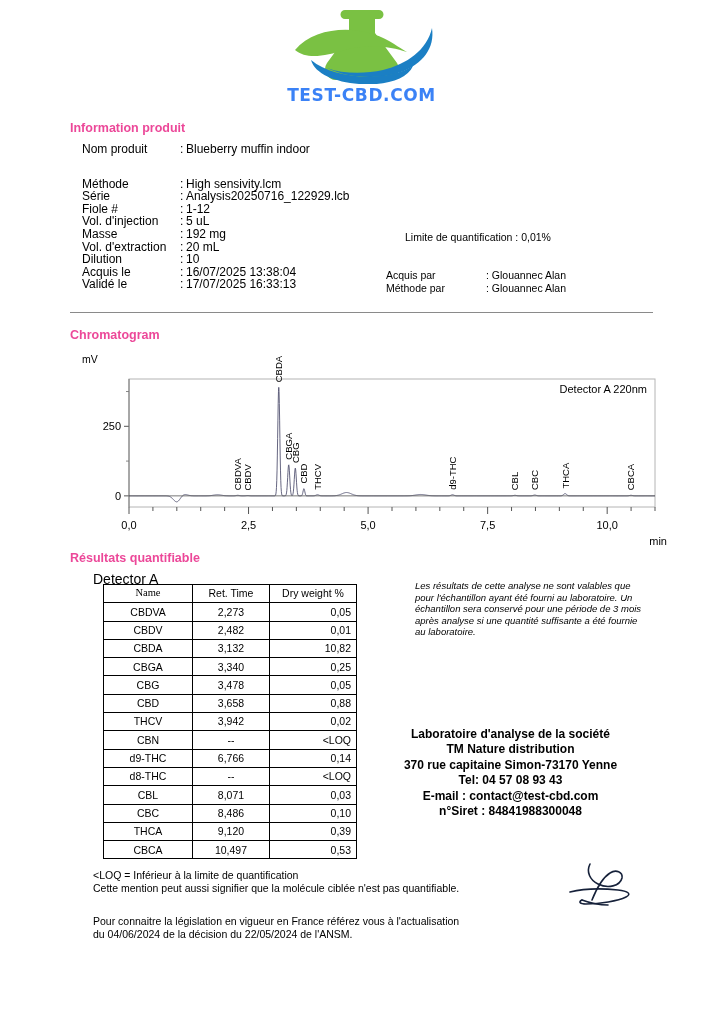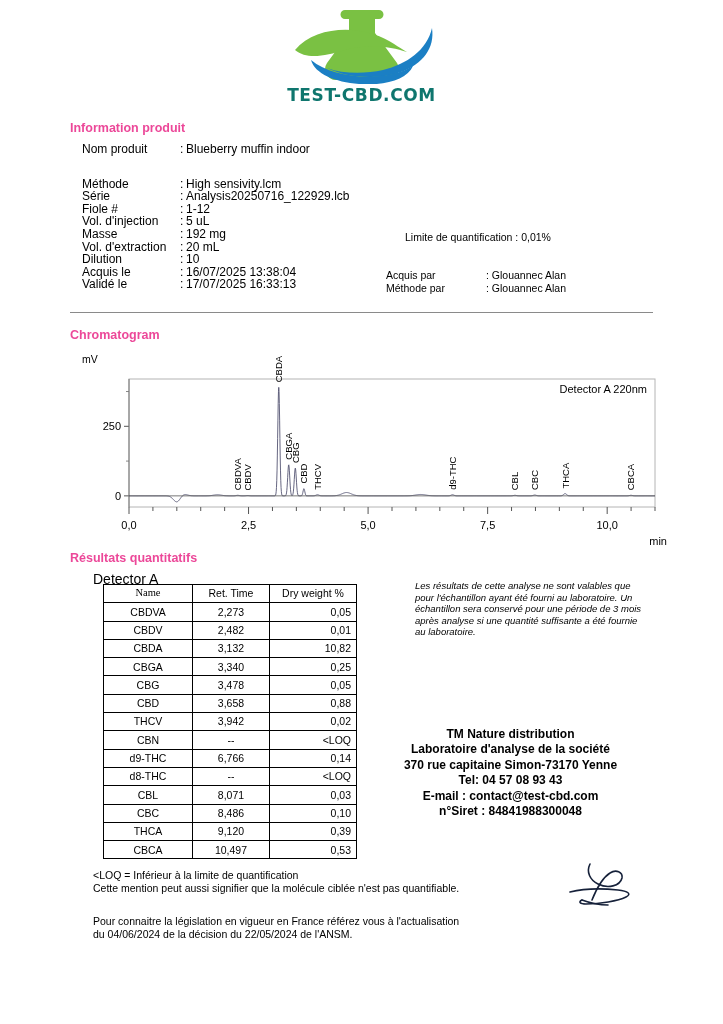--- a/index.html
+++ b/index.html
@@ -28,21 +28,21 @@
   .logo-mark {
     width: 150px;
     height: 78px;
     position: relative;
   }
   .logo-text {
     font-family: "DejaVu Sans", sans-serif;
     font-size: 17px;
     font-weight: bold;
     letter-spacing: 0.6px;
-    color: #0f766e;
+    color: #3b82f6;
     margin-top: 1px;
   }
 
   
   .sec-title {
     position: absolute;
     font-size: 12.5px;
     font-weight: bold;
     color: #ec4899;
   }
@@ -305,21 +305,21 @@
     <text x="0" y="0" text-anchor="start" font-family="&quot;Liberation Sans&quot;, sans-serif" font-size="9.5" fill="#000" transform="translate(228.8,115.0) rotate(-90)">CBG</text>
     <text x="0" y="0" text-anchor="start" font-family="&quot;Liberation Sans&quot;, sans-serif" font-size="9.5" fill="#000" transform="translate(237.4,135.6) rotate(-90)">CBD</text>
     <text x="0" y="0" text-anchor="start" font-family="&quot;Liberation Sans&quot;, sans-serif" font-size="9.5" fill="#000" transform="translate(251.0,141.8) rotate(-90)">THCV</text>
     <text x="0" y="0" text-anchor="start" font-family="&quot;Liberation Sans&quot;, sans-serif" font-size="9.5" fill="#000" transform="translate(386.0,141.8) rotate(-90)">d9-THC</text>
     <text x="0" y="0" text-anchor="start" font-family="&quot;Liberation Sans&quot;, sans-serif" font-size="9.5" fill="#000" transform="translate(448.4,142.3) rotate(-90)">CBL</text>
     <text x="0" y="0" text-anchor="start" font-family="&quot;Liberation Sans&quot;, sans-serif" font-size="9.5" fill="#000" transform="translate(468.3,142.0) rotate(-90)">CBC</text>
     <text x="0" y="0" text-anchor="start" font-family="&quot;Liberation Sans&quot;, sans-serif" font-size="9.5" fill="#000" transform="translate(498.6,140.6) rotate(-90)">THCA</text>
     <text x="0" y="0" text-anchor="start" font-family="&quot;Liberation Sans&quot;, sans-serif" font-size="9.5" fill="#000" transform="translate(564.4,142.3) rotate(-90)">CBCA</text>
   </svg>
 
-<div class="sec-title" style="left:70px; top:551px;">Résultats quantitatifs</div>
+<div class="sec-title" style="left:70px; top:551px;">Résultats quantifiable</div>
 <div class="tbl-caption">Detector A</div>
 
 <table class="results">
   <thead>
     <tr>
       <th class="c-name">Name</th>
       <th class="c-rt">Ret. Time</th>
       <th class="c-dw">Dry weight %</th>
     </tr>
   </thead>
@@ -395,22 +395,22 @@
         <td class="c-dw">0,53</td>
       </tr>
     </tbody>
 </table>
 
 <div class="notice">Les résultats de cette analyse ne sont valables que pour l'échantillon ayant été fourni au laboratoire.
 Un échantillon sera conservé pour une période de 3 mois après analyse si une quantité suffisante a été fournie
 au laboratoire.</div>
 
 <div class="lab-block">
+  <div>Laboratoire d'analyse de la société</div>
   <div>TM Nature distribution</div>
-  <div>Laboratoire d'analyse de la société</div>
   <div>370 rue capitaine Simon-73170 Yenne</div>
   <div>Tel: 04 57 08 93 43</div>
   <div>E-mail : contact@test-cbd.com</div>
   <div>n°Siret : 84841988300048</div>
 </div>
 
 <div class="footer-note" style="top:869px;">&lt;LOQ = Inférieur à la limite de quantification
 Cette mention peut aussi signifier que la molécule ciblée n'est pas quantifiable.</div>
 <div class="footer-note" style="top:915px;">Pour connaitre la législation en vigueur en France référez vous à l'actualisation
 du 04/06/2024 de la décision du 22/05/2024 de l'ANSM.</div>

